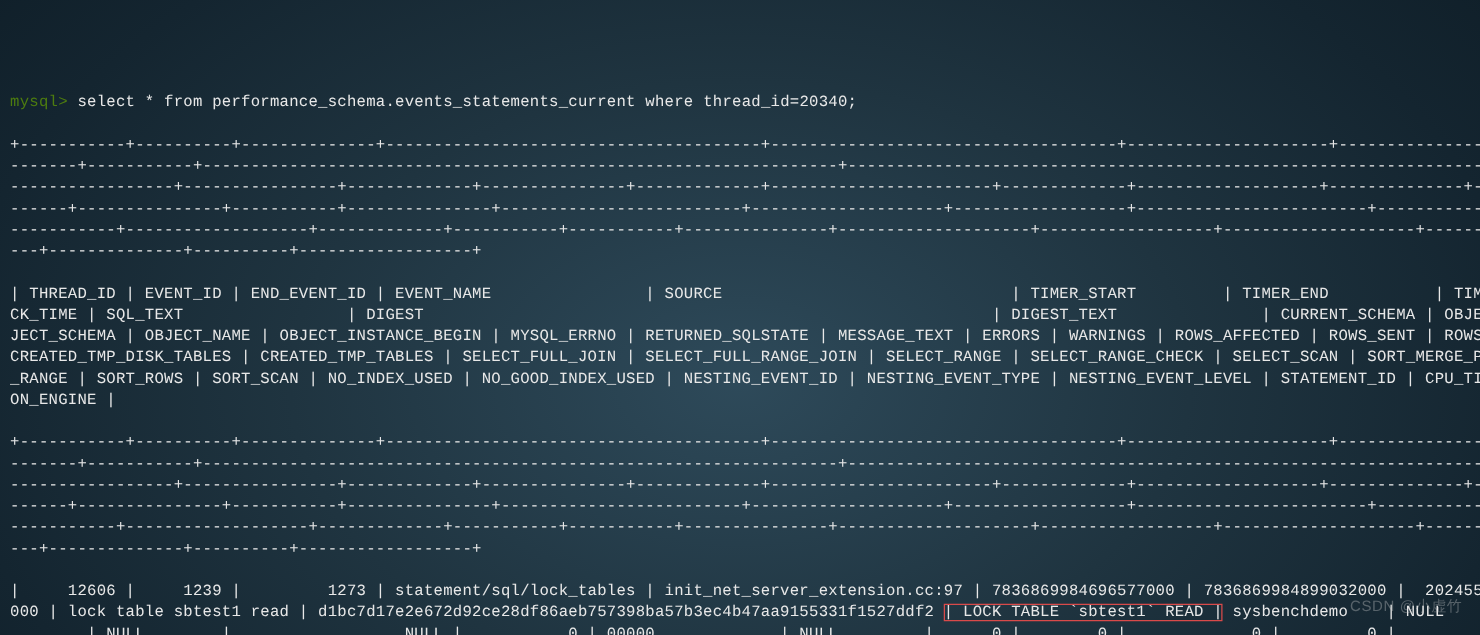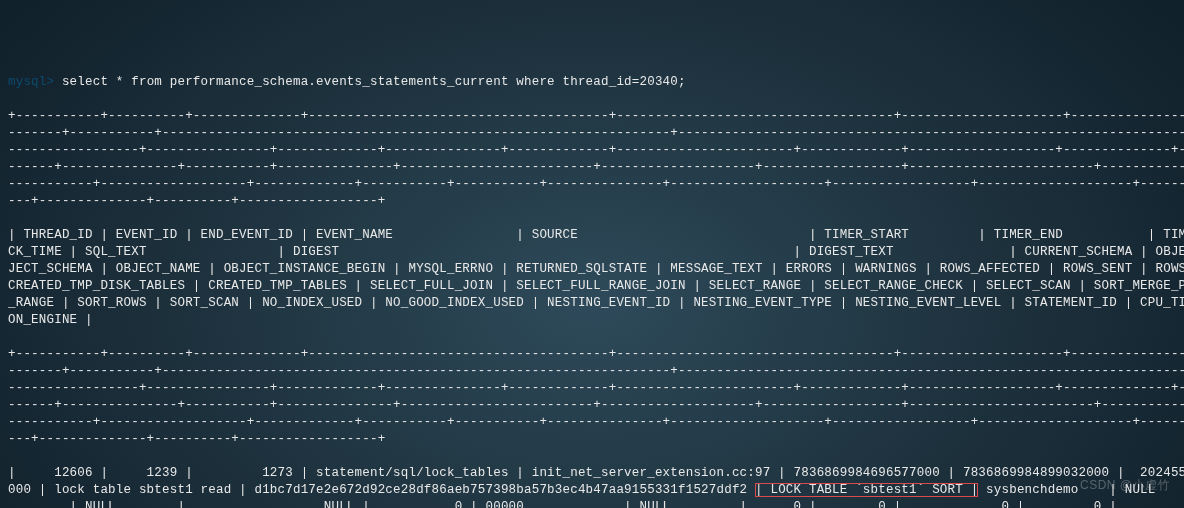--- a/index.html
+++ b/index.html
@@ -15,21 +15,21 @@
     color: #e8e8e8;
     font-family: "Consolas", "Courier New", monospace;
     font-size: 12.5px;
     line-height: 17px;
     letter-spacing: 0.2px;
     white-space: pre;
     padding: 6px 8px;
     position: relative;
   }
   .line { display: block; }
-  .prompt { color: #0c4a6e; }
+  .prompt { color: #4d7c0f; }
   .highlight {
     outline: 1px solid #d94a4a;
     outline-offset: -1px;
   }
   .watermark {
     position: absolute;
     right: 14px;
     bottom: 14px;
     color: rgba(210,210,210,0.35);
     font-size: 12px;
@@ -55,21 +55,21 @@
 CREATED_TMP_DISK_TABLES | CREATED_TMP_TABLES | SELECT_FULL_JOIN | SELECT_FULL_RANGE_JOIN | SELECT_RANGE | SELECT_RANGE_CHECK | SELECT_SCAN | SORT_MERGE_PASSES | SORT
 _RANGE | SORT_ROWS | SORT_SCAN | NO_INDEX_USED | NO_GOOD_INDEX_USED | NESTING_EVENT_ID | NESTING_EVENT_TYPE | NESTING_EVENT_LEVEL | STATEMENT_ID | CPU_TIME | EXECUTI
 ON_ENGINE |</span>
 <span class="line">+-----------+----------+--------------+---------------------------------------+------------------------------------+---------------------+---------------------+-----
 -------+-----------+------------------------------------------------------------------+------------------------------------------------------------------+-----------
 -----------------+----------------+-------------+---------------+-------------+-----------------------+-------------+-------------------+--------------+--------+----
 ------+---------------+-----------+---------------+-------------------------+--------------------+------------------+------------------------+-------------+---------
 -----------+-------------------+-------------+-----------+-----------+---------------+--------------------+------------------+--------------------+------------------
 ---+--------------+----------+------------------+</span>
 <span class="line">|     12606 |     1239 |         1273 | statement/sql/lock_tables | init_net_server_extension.cc:97 | 7836869984696577000 | 7836869984899032000 |  202455000 |   3000
-000 | lock table sbtest1 read | d1bc7d17e2e672d92ce28df86aeb757398ba57b3ec4b47aa9155331f1527ddf2 <span class="highlight">| LOCK TABLE `sbtest1` SORT |</span> sysbenchdemo    | NULL        | NULL  
+000 | lock table sbtest1 read | d1bc7d17e2e672d92ce28df86aeb757398ba57b3ec4b47aa9155331f1527ddf2 <span class="highlight">| LOCK TABLE `sbtest1` READ |</span> sysbenchdemo    | NULL        | NULL  
         | NULL        |                  NULL |           0 | 00000             | NULL         |      0 |        0 |             0 |         0 |             0 |     
                   0 |                  0 |                0 |                      0 |            0 |                  0 |           0 |                 0 |         
  0 |         0 |         0 |             0 |                  0 |             NULL | NULL             |                   0 |     19219256 |        0 | PRIMARY      
     |</span>
 
 
 
 
 
 

